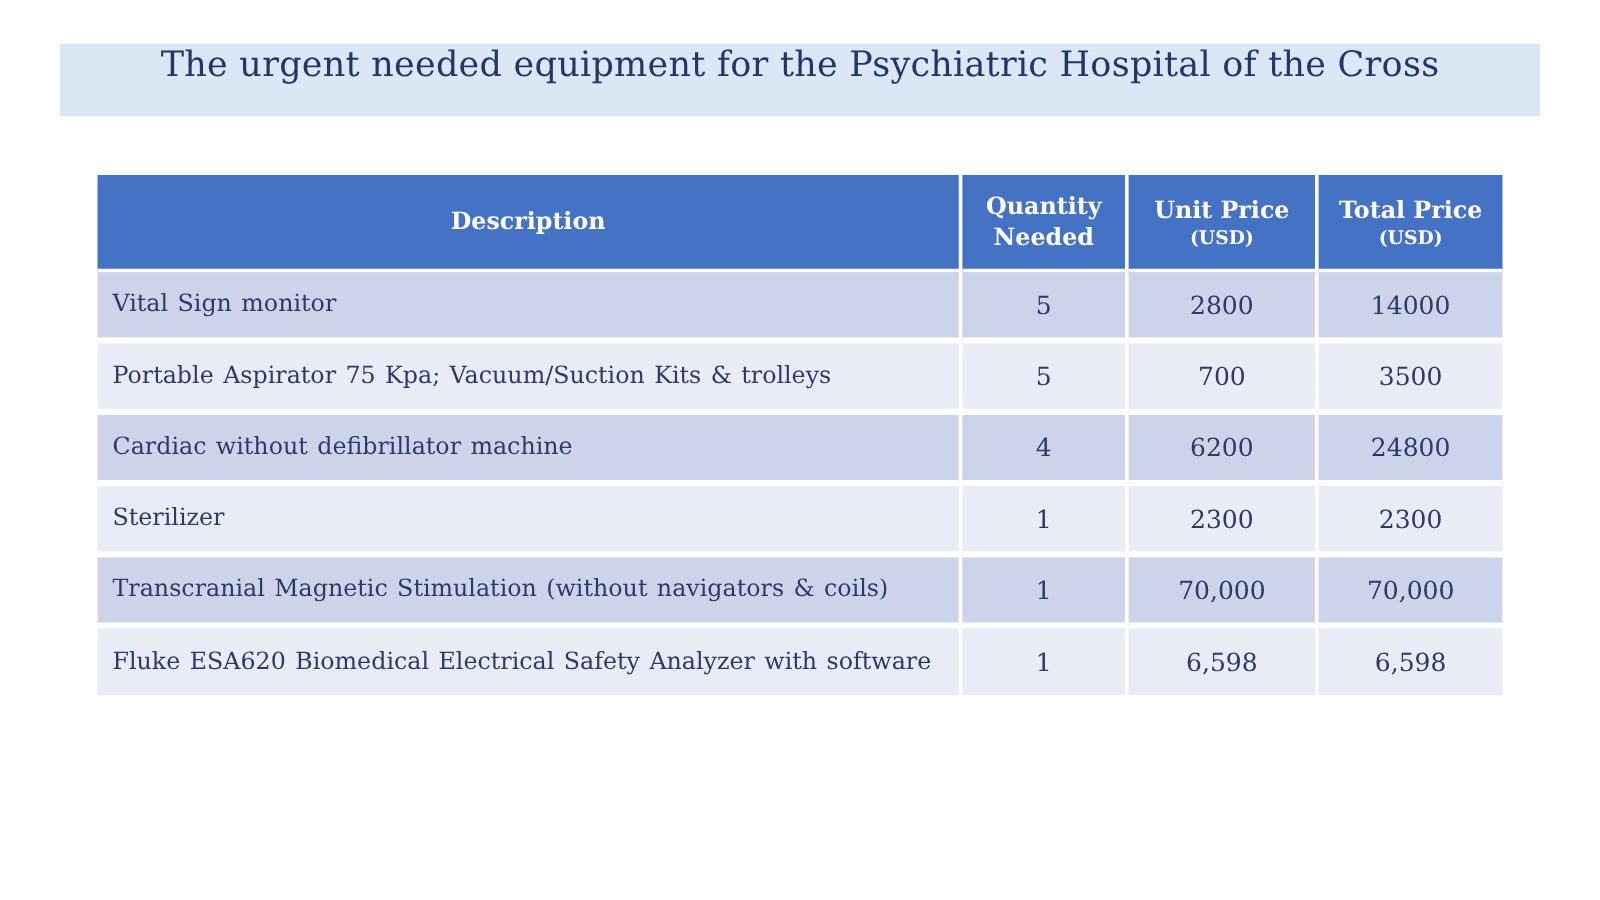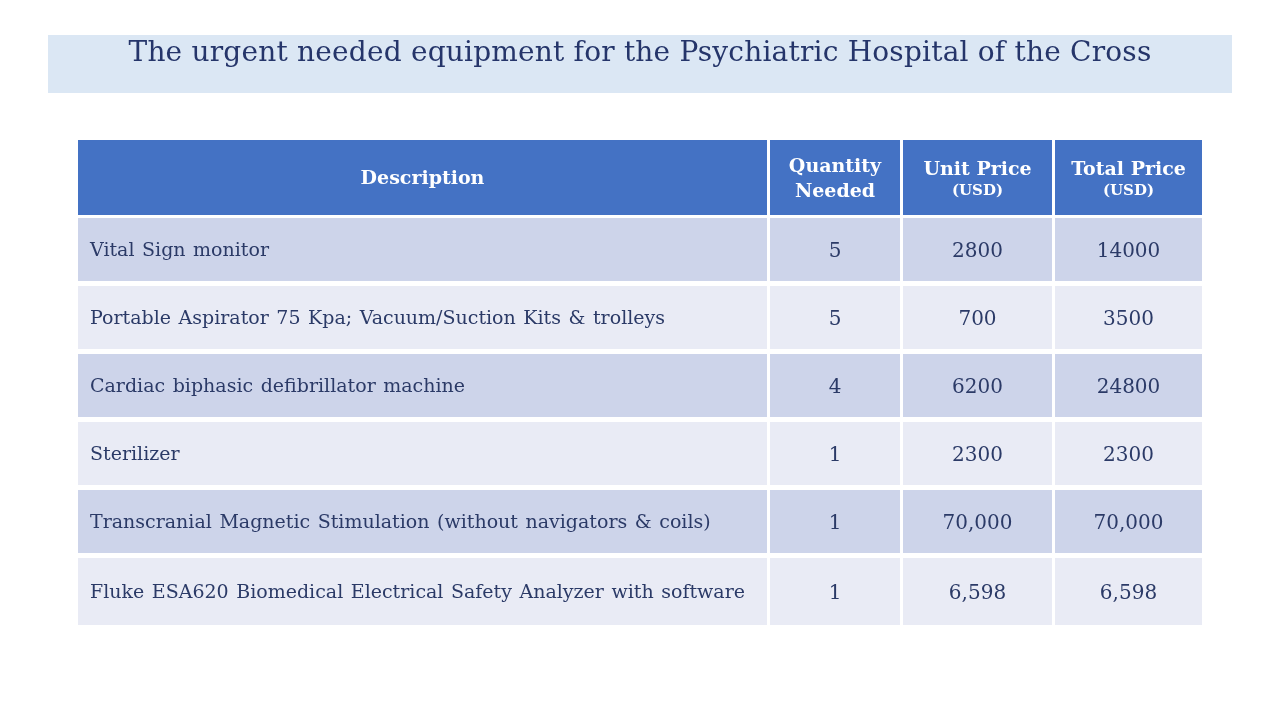--- a/index.html
+++ b/index.html
@@ -66,28 +66,28 @@
     line-height: 1.3;
   }
   .th-sub {
     font-size: 15px;
     line-height: 1.2;
   }
 
   tbody td {
     font-size: 19px;
     color: var(--body-text, #2B3A67);
-    height: 68px;
+    height: 57px;
     border-bottom: 5px solid #ffffff;
     padding: 2px 8px;
   }
   tbody tr:nth-child(odd) td  { background: var(--row-odd-bg, #CDD4EA); }
   tbody tr:nth-child(even) td { background: var(--row-even-bg, #E9EBF5); }
   tbody tr:last-child td {
-    height: 67px;
+    height: 53px;
     border-bottom: none;
   }
   td.desc {
     text-align: justify;
     padding: 2px 6px 2px 12px;
     word-spacing: 1.5px;
     line-height: 1.35;
   }
   td.num {
     text-align: center;
@@ -136,21 +136,21 @@
 
 
   <tr>
     <td class="desc">Portable Aspirator 75 Kpa; Vacuum/Suction Kits &amp; trolleys</td>
     <td class="num">5</td>
     <td class="num">700</td>
     <td class="num">3500</td>
   </tr>
 
   <tr>
-    <td class="desc">Cardiac biphasic defibrillator machine</td>
+    <td class="desc">Cardiac without defibrillator machine</td>
     <td class="num">4</td>
     <td class="num">6200</td>
     <td class="num">24800</td>
   </tr>
 
 
   <tr>
     <td class="desc">Sterilizer</td>
     <td class="num">1</td>
     <td class="num">2300</td>

